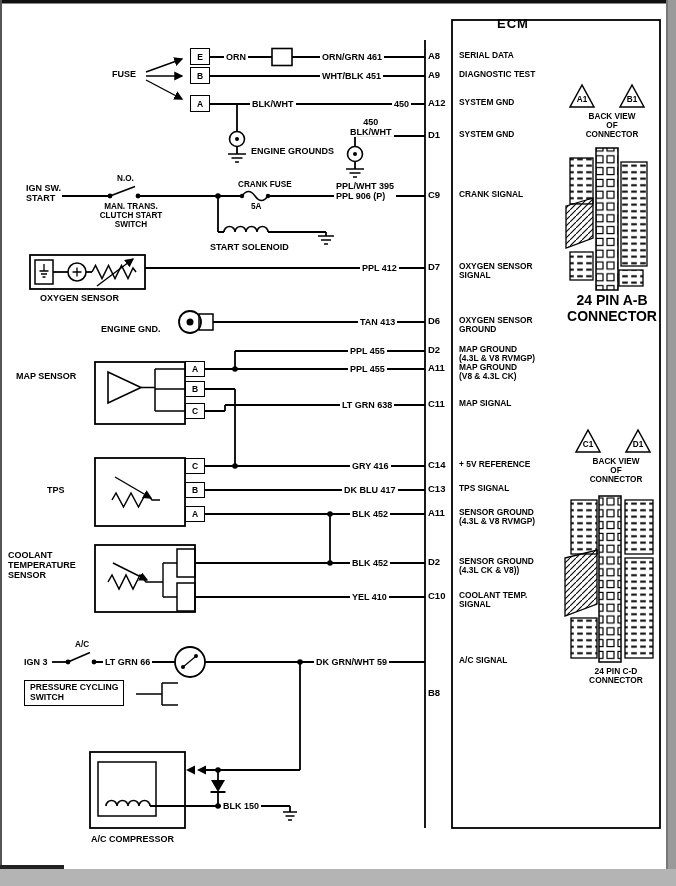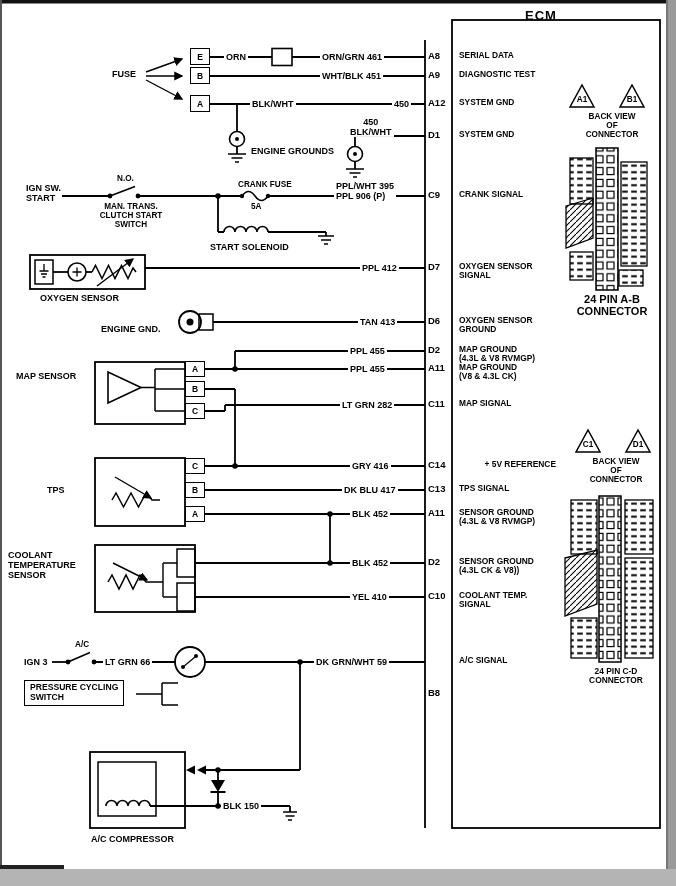--- a/index.html
+++ b/index.html
@@ -231,41 +231,41 @@
       <rect x="571" y="500" width="26" height="54" fill="url(#pdash)"></rect>
       <rect x="625" y="500" width="28" height="54" fill="url(#pdash)"></rect>
       <polygon points="565,558 597,550 597,604 565,616" fill="url(#pdiag)"></polygon>
       <rect x="625" y="558" width="28" height="100" fill="url(#pdash)"></rect>
       <rect x="571" y="618" width="26" height="40" fill="url(#pdash)"></rect>
       <rect x="599" y="496" width="22" height="166" fill="url(#psq)" stroke-width="1.5"></rect>
     </g>
   </g>
 </svg>
 
-<div class="lbl ecm-title" style="left:497px;top:9px;margin-left:28px;">ECM</div>
+<div class="lbl ecm-title" style="left:497px;top:17px;">ECM</div>
 
 <div class="lbl" style="left:112px;top:69px;">FUSE</div>
 <div class="termbox" style="left:190px;top:48px;">E</div>
 <div class="termbox" style="left:190px;top:67px;">B</div>
 <div class="termbox" style="left:190px;top:95px;">A</div>
 <div class="lbl wl" style="left:224px;top:57px;">ORN</div>
 
 <div class="lbl wl" style="left:320px;top:57px;">ORN/GRN 461</div>
 <div class="lbl wl" style="left:320px;top:76px;">WHT/BLK 451</div>
 <div class="lbl wl" style="left:250px;top:104px;">BLK/WHT</div>
 <div class="lbl wl" style="left:392px;top:104px;">450</div>
 <div class="lbl wl ctr" style="left:348px;top:127px;">450
 BLK/WHT</div>
 <div class="lbl wl" style="left:334px;top:191px;">PPL/WHT 395
 PPL 906 (P)</div>
 <div class="lbl wl" style="left:360px;top:268px;">PPL 412</div>
 <div class="lbl wl" style="left:358px;top:322px;">TAN 413</div>
 <div class="lbl wl" style="left:348px;top:351px;">PPL 455</div>
 <div class="lbl wl" style="left:348px;top:369px;">PPL 455</div>
-<div class="lbl wl" style="left:340px;top:405px;">LT GRN 282</div>
+<div class="lbl wl" style="left:340px;top:405px;">LT GRN 638</div>
 <div class="lbl wl" style="left:350px;top:466px;">GRY 416</div>
 <div class="lbl wl" style="left:342px;top:490px;">DK BLU 417</div>
 <div class="lbl wl" style="left:350px;top:514px;">BLK 452</div>
 <div class="lbl wl" style="left:350px;top:563px;">BLK 452</div>
 <div class="lbl wl" style="left:350px;top:597px;">YEL 410</div>
 <div class="lbl wl" style="left:314px;top:662px;">DK GRN/WHT 59</div>
 
 <div class="lbl pin" style="left:428px;top:51px;">A8</div>
 <div class="lbl pin" style="left:428px;top:70px;">A9</div>
 <div class="lbl pin" style="left:428px;top:98px;">A12</div>
@@ -290,21 +290,21 @@
 <div class="lbl sig" style="left:459px;top:190px;">CRANK SIGNAL</div>
 <div class="lbl sig" style="left:459px;top:262px;">OXYGEN SENSOR
 SIGNAL</div>
 <div class="lbl sig" style="left:459px;top:316px;">OXYGEN SENSOR
 GROUND</div>
 <div class="lbl sig" style="left:459px;top:345px;">MAP GROUND
 (4.3L &amp; V8 RVMGP)</div>
 <div class="lbl sig" style="left:459px;top:363px;">MAP GROUND
 (V8 &amp; 4.3L CK)</div>
 <div class="lbl sig" style="left:459px;top:399px;">MAP SIGNAL</div>
-<div class="lbl sig" style="left:459px;top:460px;text-align:right;">+ 5V REFERENCE</div>
+<div class="lbl sig" style="left:459px;top:460px;">+ 5V REFERENCE</div>
 <div class="lbl sig" style="left:459px;top:484px;">TPS SIGNAL</div>
 <div class="lbl sig" style="left:459px;top:508px;">SENSOR GROUND
 (4.3L &amp; V8 RVMGP)</div>
 <div class="lbl sig" style="left:459px;top:557px;">SENSOR GROUND
 (4.3L CK &amp; V8))</div>
 <div class="lbl sig" style="left:459px;top:591px;">COOLANT TEMP.
 SIGNAL</div>
 <div class="lbl sig" style="left:459px;top:656px;">A/C SIGNAL</div>
 
 <div class="lbl" style="left:251px;top:146px;">ENGINE GROUNDS</div>
@@ -336,21 +336,21 @@
 <div class="pcsbox" style="left:24px;top:680px;">PRESSURE CYCLING
 SWITCH</div>
 <div class="lbl" style="left:91px;top:834px;">A/C COMPRESSOR</div>
 <div class="lbl wl" style="left:221px;top:806px;">BLK 150</div>
 
 <div class="lbl ctr sm" style="left:570px;top:95px;width:24px;">A1</div>
 <div class="lbl ctr sm" style="left:620px;top:95px;width:24px;">B1</div>
 <div class="lbl ctr sm" style="left:566px;top:112px;width:92px;">BACK VIEW
 OF
 CONNECTOR</div>
-<div class="lbl ctr" style="left:566px;top:293px;width:92px;font-size:11px;">24 PIN A-B
+<div class="lbl ctr" style="left:566px;top:293px;width:92px;font-size:14px;">24 PIN A-B
 CONNECTOR</div>
 <div class="lbl ctr sm" style="left:576px;top:440px;width:24px;">C1</div>
 <div class="lbl ctr sm" style="left:626px;top:440px;width:24px;">D1</div>
 <div class="lbl ctr sm" style="left:570px;top:457px;width:92px;">BACK VIEW
 OF
 CONNECTOR</div>
 <div class="lbl ctr" style="left:570px;top:667px;width:92px;font-size:8.4px;">24 PIN C-D
 CONNECTOR</div>
 
 </div>

